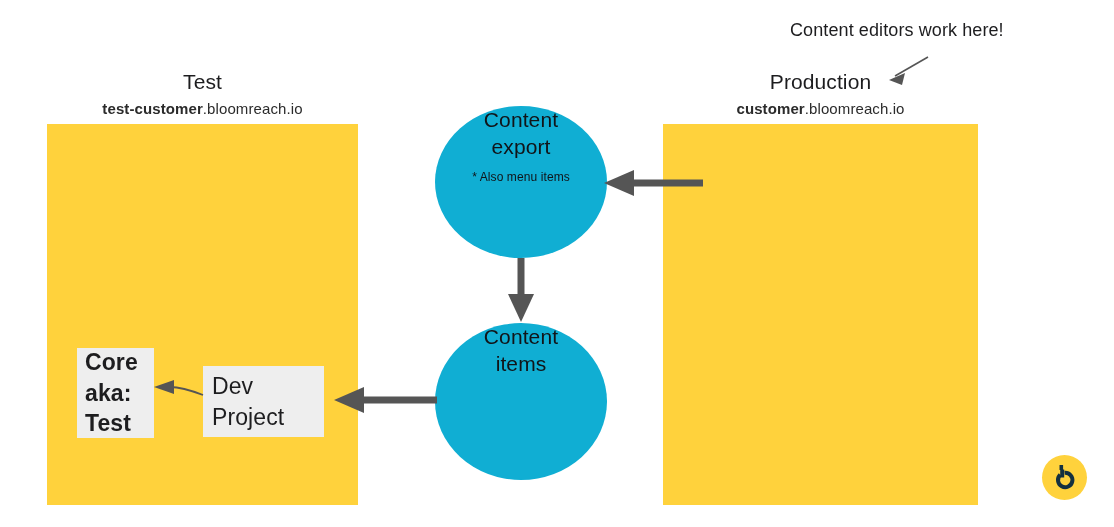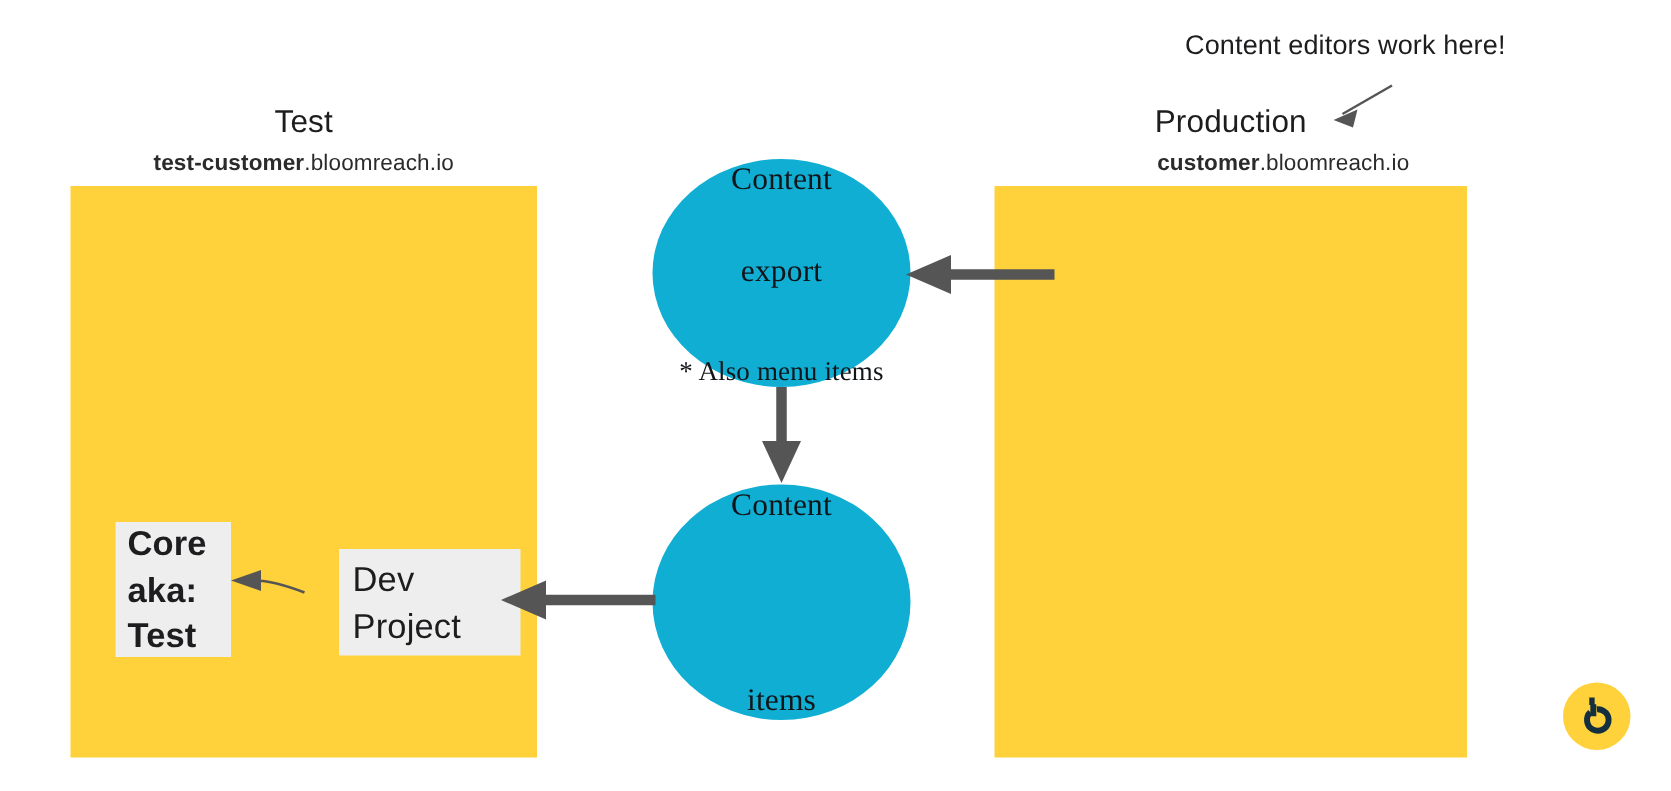--- a/index.html
+++ b/index.html
@@ -65,55 +65,53 @@
     box-sizing: border-box;
     font-weight: bold;
   }
   #dev-box {
     left: 203px;
     top: 366px;
     width: 121px;
     height: 71px;
     padding-left: 9px;
     box-sizing: border-box;
-    margin-left: 23px;
   }
 
   
   .circle {
     position: absolute;
     border-radius: 50%;
     background: #10aed3;
     display: flex;
     flex-direction: column;
     align-items: center;
-    justify-content: space-between;
+    justify-content: flex-start;
     color: #111418;
     text-align: center;
-    font-family: Liberation Serif, serif;
   }
   #export-circle {
     left: 435px;
     top: 106px;
     width: 172px;
     height: 152px;
   }
   #import-circle {
     left: 435px;
     top: 323px;
     width: 172px;
     height: 157px;
   }
   .circle-label {
     font-size: 21px;
     line-height: 1.3;
     letter-spacing: 0.1px;
   }
   .circle-note {
-    font-size: 18px;
+    font-size: 12px;
     margin-top: 9px;
     letter-spacing: 0.1px;
   }
 
   
   #annotation {
     position: absolute;
     left: 790px;
     top: 20px;
     font-size: 18px;
@@ -146,21 +144,21 @@
 </head>
 <body>
 
 <div id="canvas">
 
   <div class="env-title" style="left:47px; top:70px; width:311px;">Test</div>
   <div class="env-sub" style="left:47px; top:100px; width:311px;"><span class="strong">test-customer</span><span>.bloomreach.io</span></div>
   <div class="env-box" style="left:47px; top:124px; width:311px; height:381px;"></div>
 
   <div class="env-title" style="left:663px; top:70px; width:315px;">Production</div>
-  <div class="env-sub" style="left:698px; top:100px; width:315px;"><span class="strong">customer</span><span>.bloomreach.io</span></div>
+  <div class="env-sub" style="left:663px; top:100px; width:315px;"><span class="strong">customer</span><span>.bloomreach.io</span></div>
   <div class="env-box" style="left:663px; top:124px; width:315px; height:381px;"></div>
 
   <div class="grey-box" id="core-box">
     <div>Core</div>
     <div>aka:</div>
     <div>Test</div>
   </div>
 
   <div class="grey-box" id="dev-box">
     <div>Dev</div>

